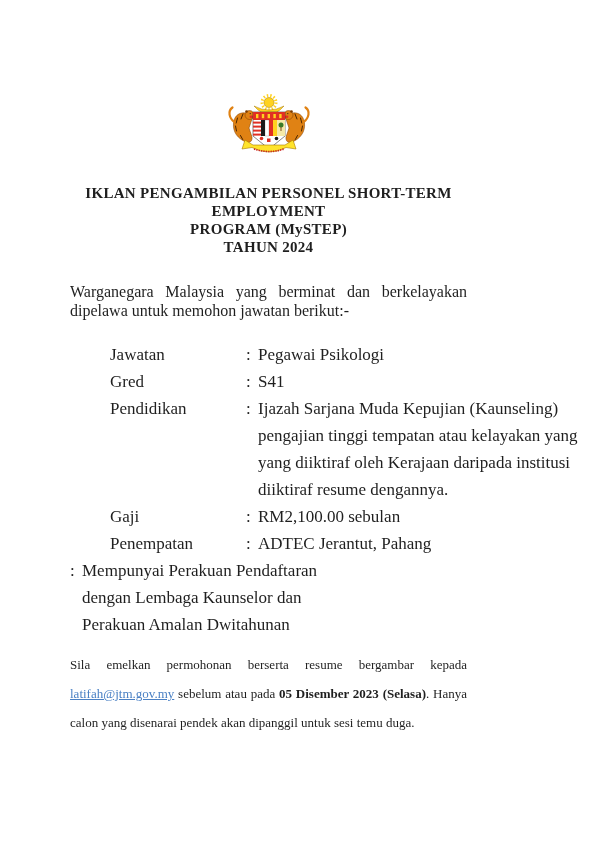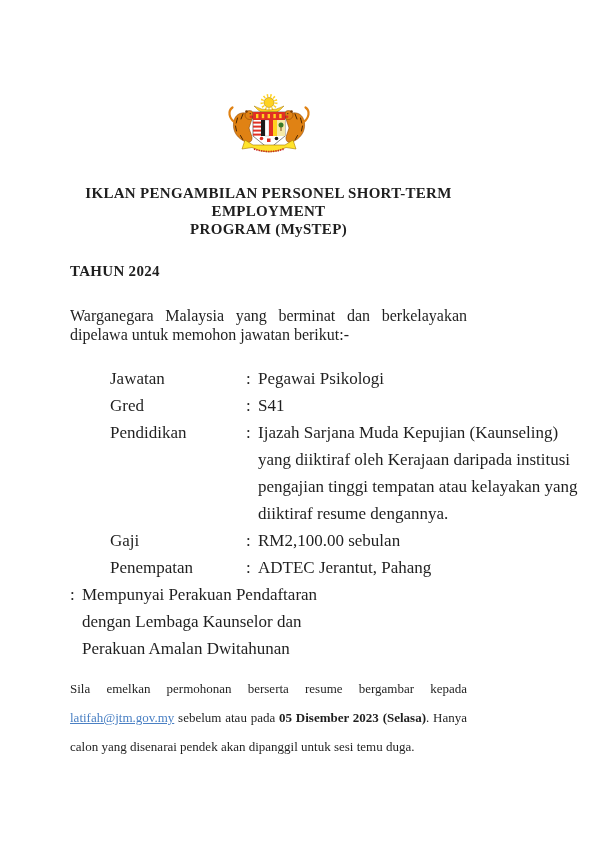--- a/index.html
+++ b/index.html
@@ -8,21 +8,21 @@
     font-family:"Liberation Serif","DejaVu Serif",serif;
     color:#1f1f1f;
   }
   .content{padding:0 70px;box-sizing:border-box;width:537px;}
   .emblem-wrap{display:flex;justify-content:center;margin-top:92px;height:72px;}
   .doc-title{
     margin:20px 0 0;font-size:15px;font-weight:bold;text-align:center;
     line-height:18px;letter-spacing:.3px;
   }
   .doc-year{
-    margin:24px 0 0;font-size:15px;font-weight:bold;
+    margin:0 0 0;font-size:15px;font-weight:bold;text-align:center;
     line-height:18px;letter-spacing:.3px;
   }
   .intro{
     margin:26px 0 0;font-size:16px;line-height:19px;text-align:justify;
   }
   .details{margin:21px 0 12px;font-size:17px;}
   .drow{display:flex;line-height:27px;}
   .dlabel{width:136px;margin-left:40px;flex:0 0 auto;}
   .dcolon{width:12px;flex:0 0 auto;}
   .dvalue{flex:1 1 auto;}
@@ -114,22 +114,22 @@
       <div class="dvalue">
         <div>S41</div>
       </div>
     </div>
 
     <div class="drow">
       <div class="dlabel">Pendidikan</div>
       <div class="dcolon">:</div>
       <div class="dvalue">
         <div>Ijazah Sarjana Muda Kepujian (Kaunseling)</div>
+        <div>pengajian tinggi tempatan atau kelayakan yang</div>
         <div>yang diiktiraf oleh Kerajaan daripada institusi</div>
-        <div>pengajian tinggi tempatan atau kelayakan yang</div>
         <div>diiktiraf resume dengannya.</div>
       </div>
     </div>
 
     <div class="drow">
       <div class="dlabel">Gaji</div>
       <div class="dcolon">:</div>
       <div class="dvalue">
         <div>RM2,100.00 sebulan</div>
       </div>

